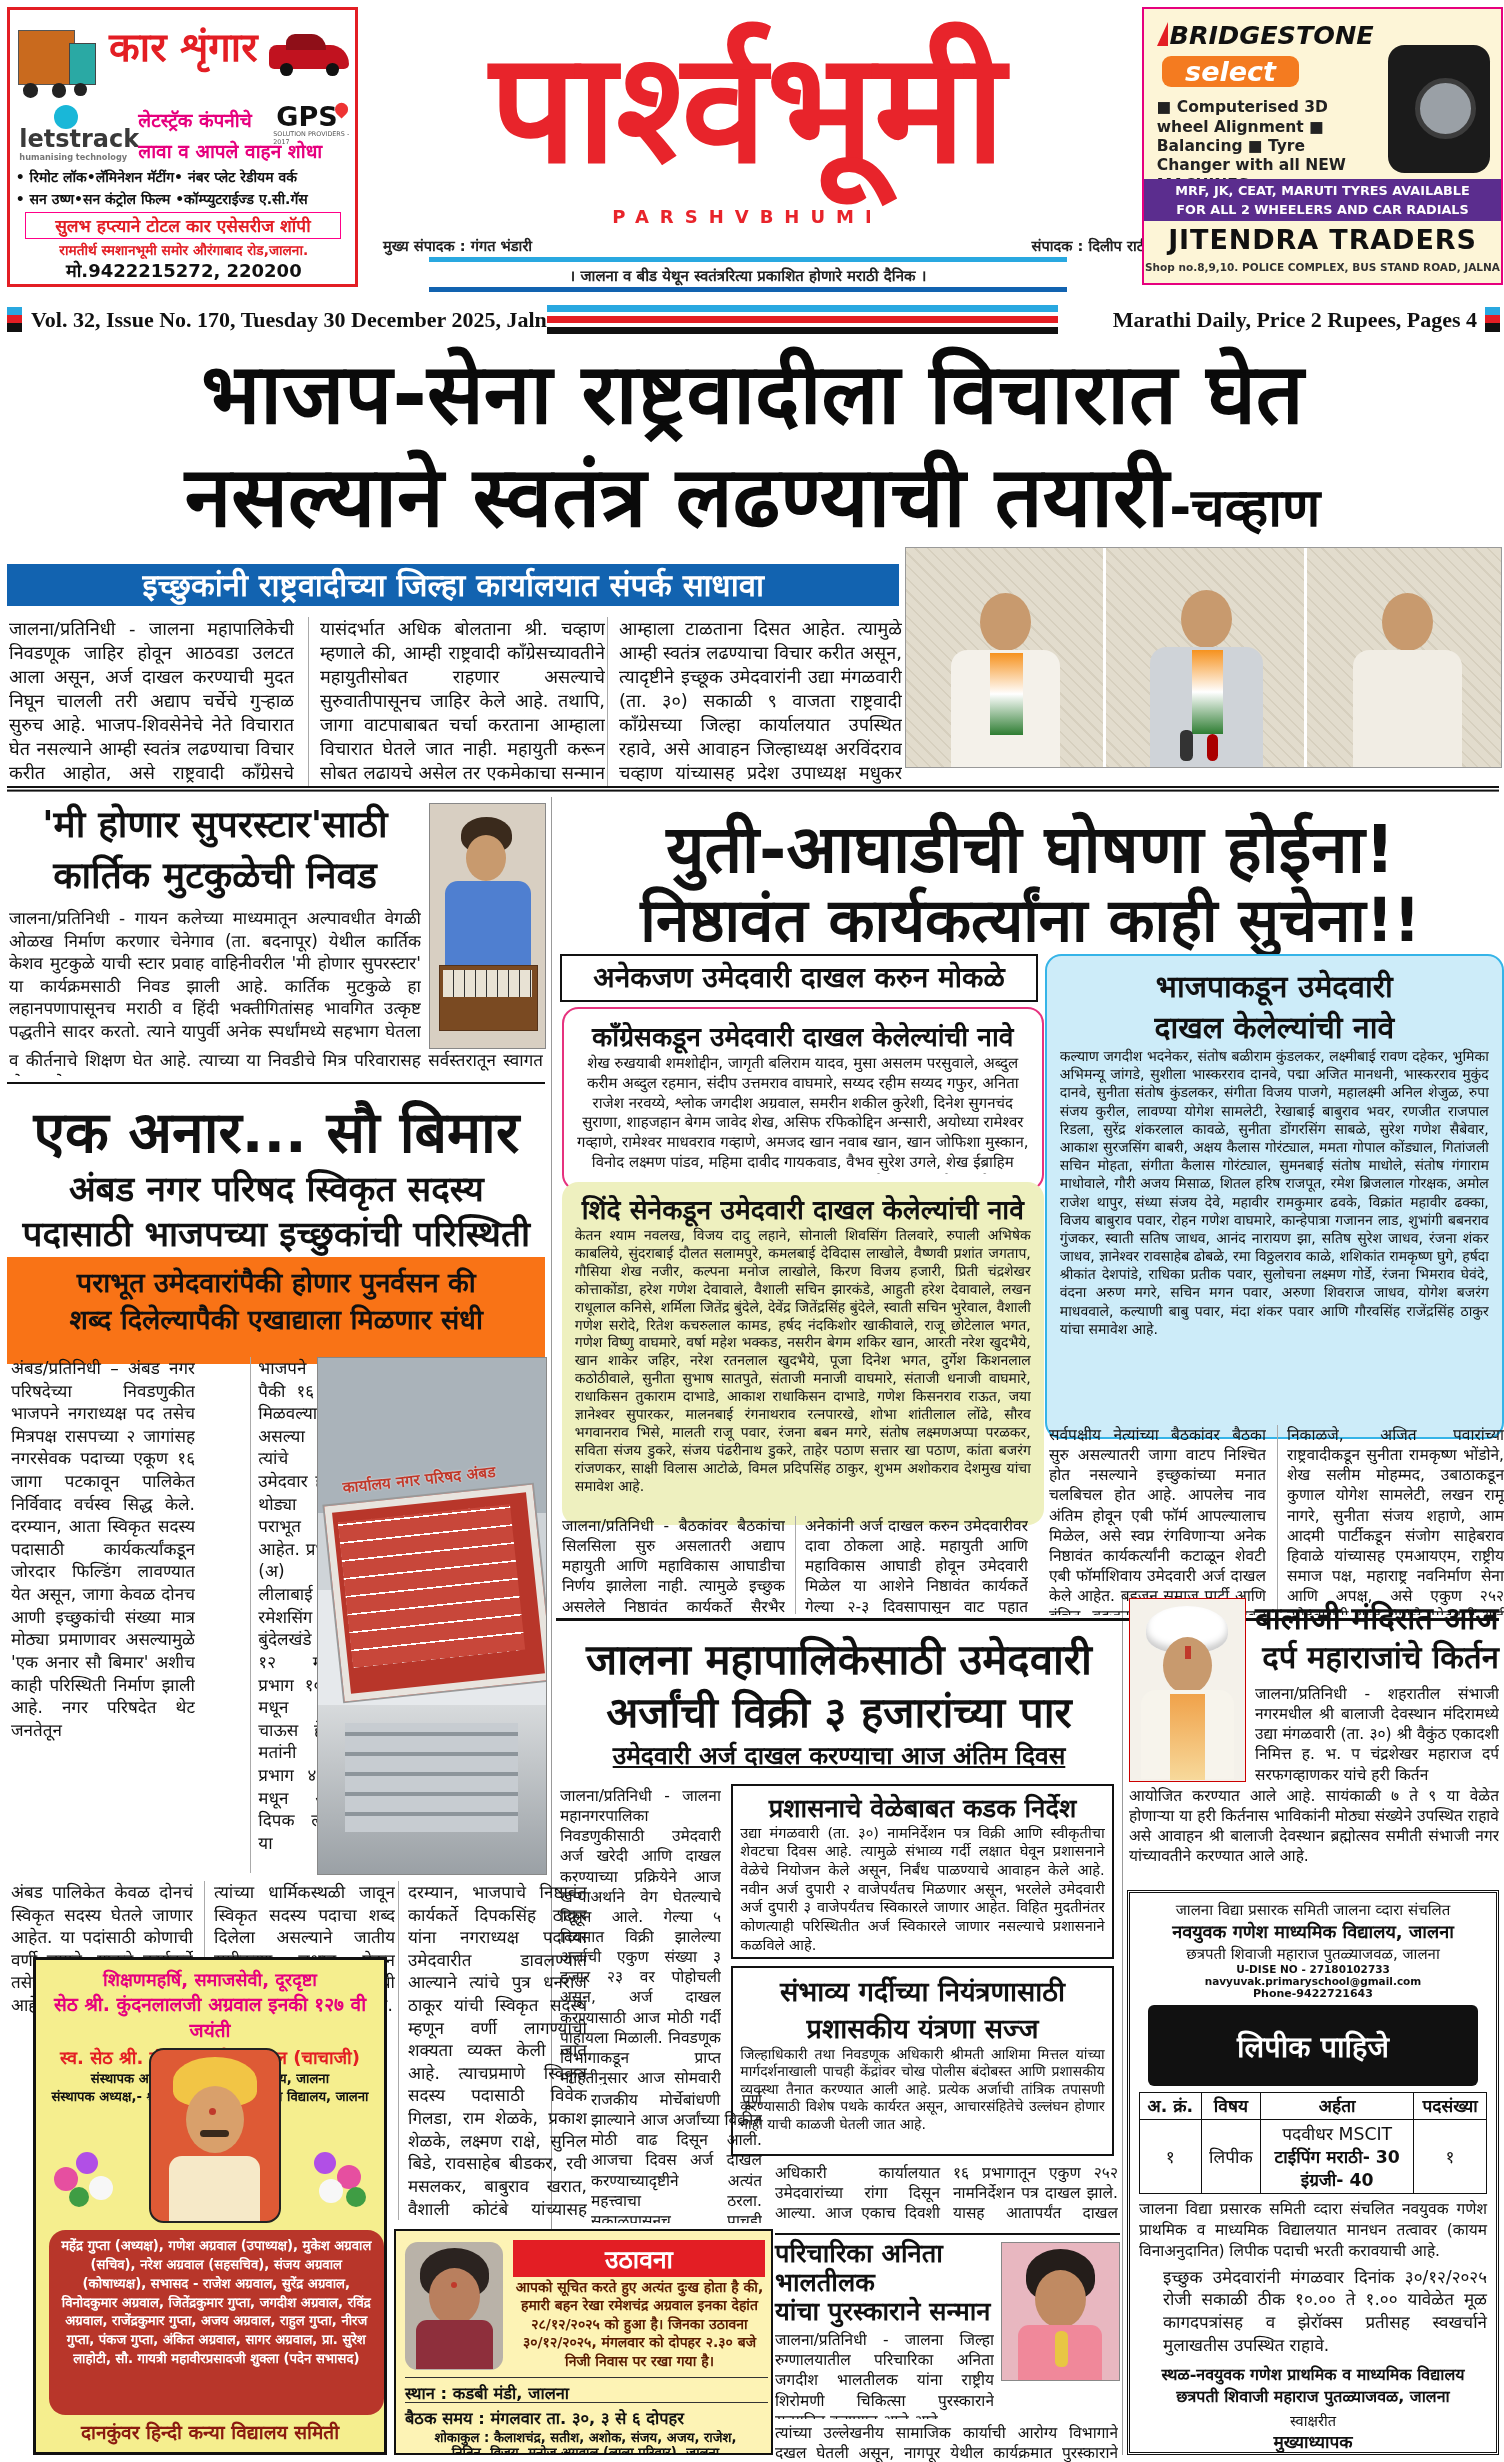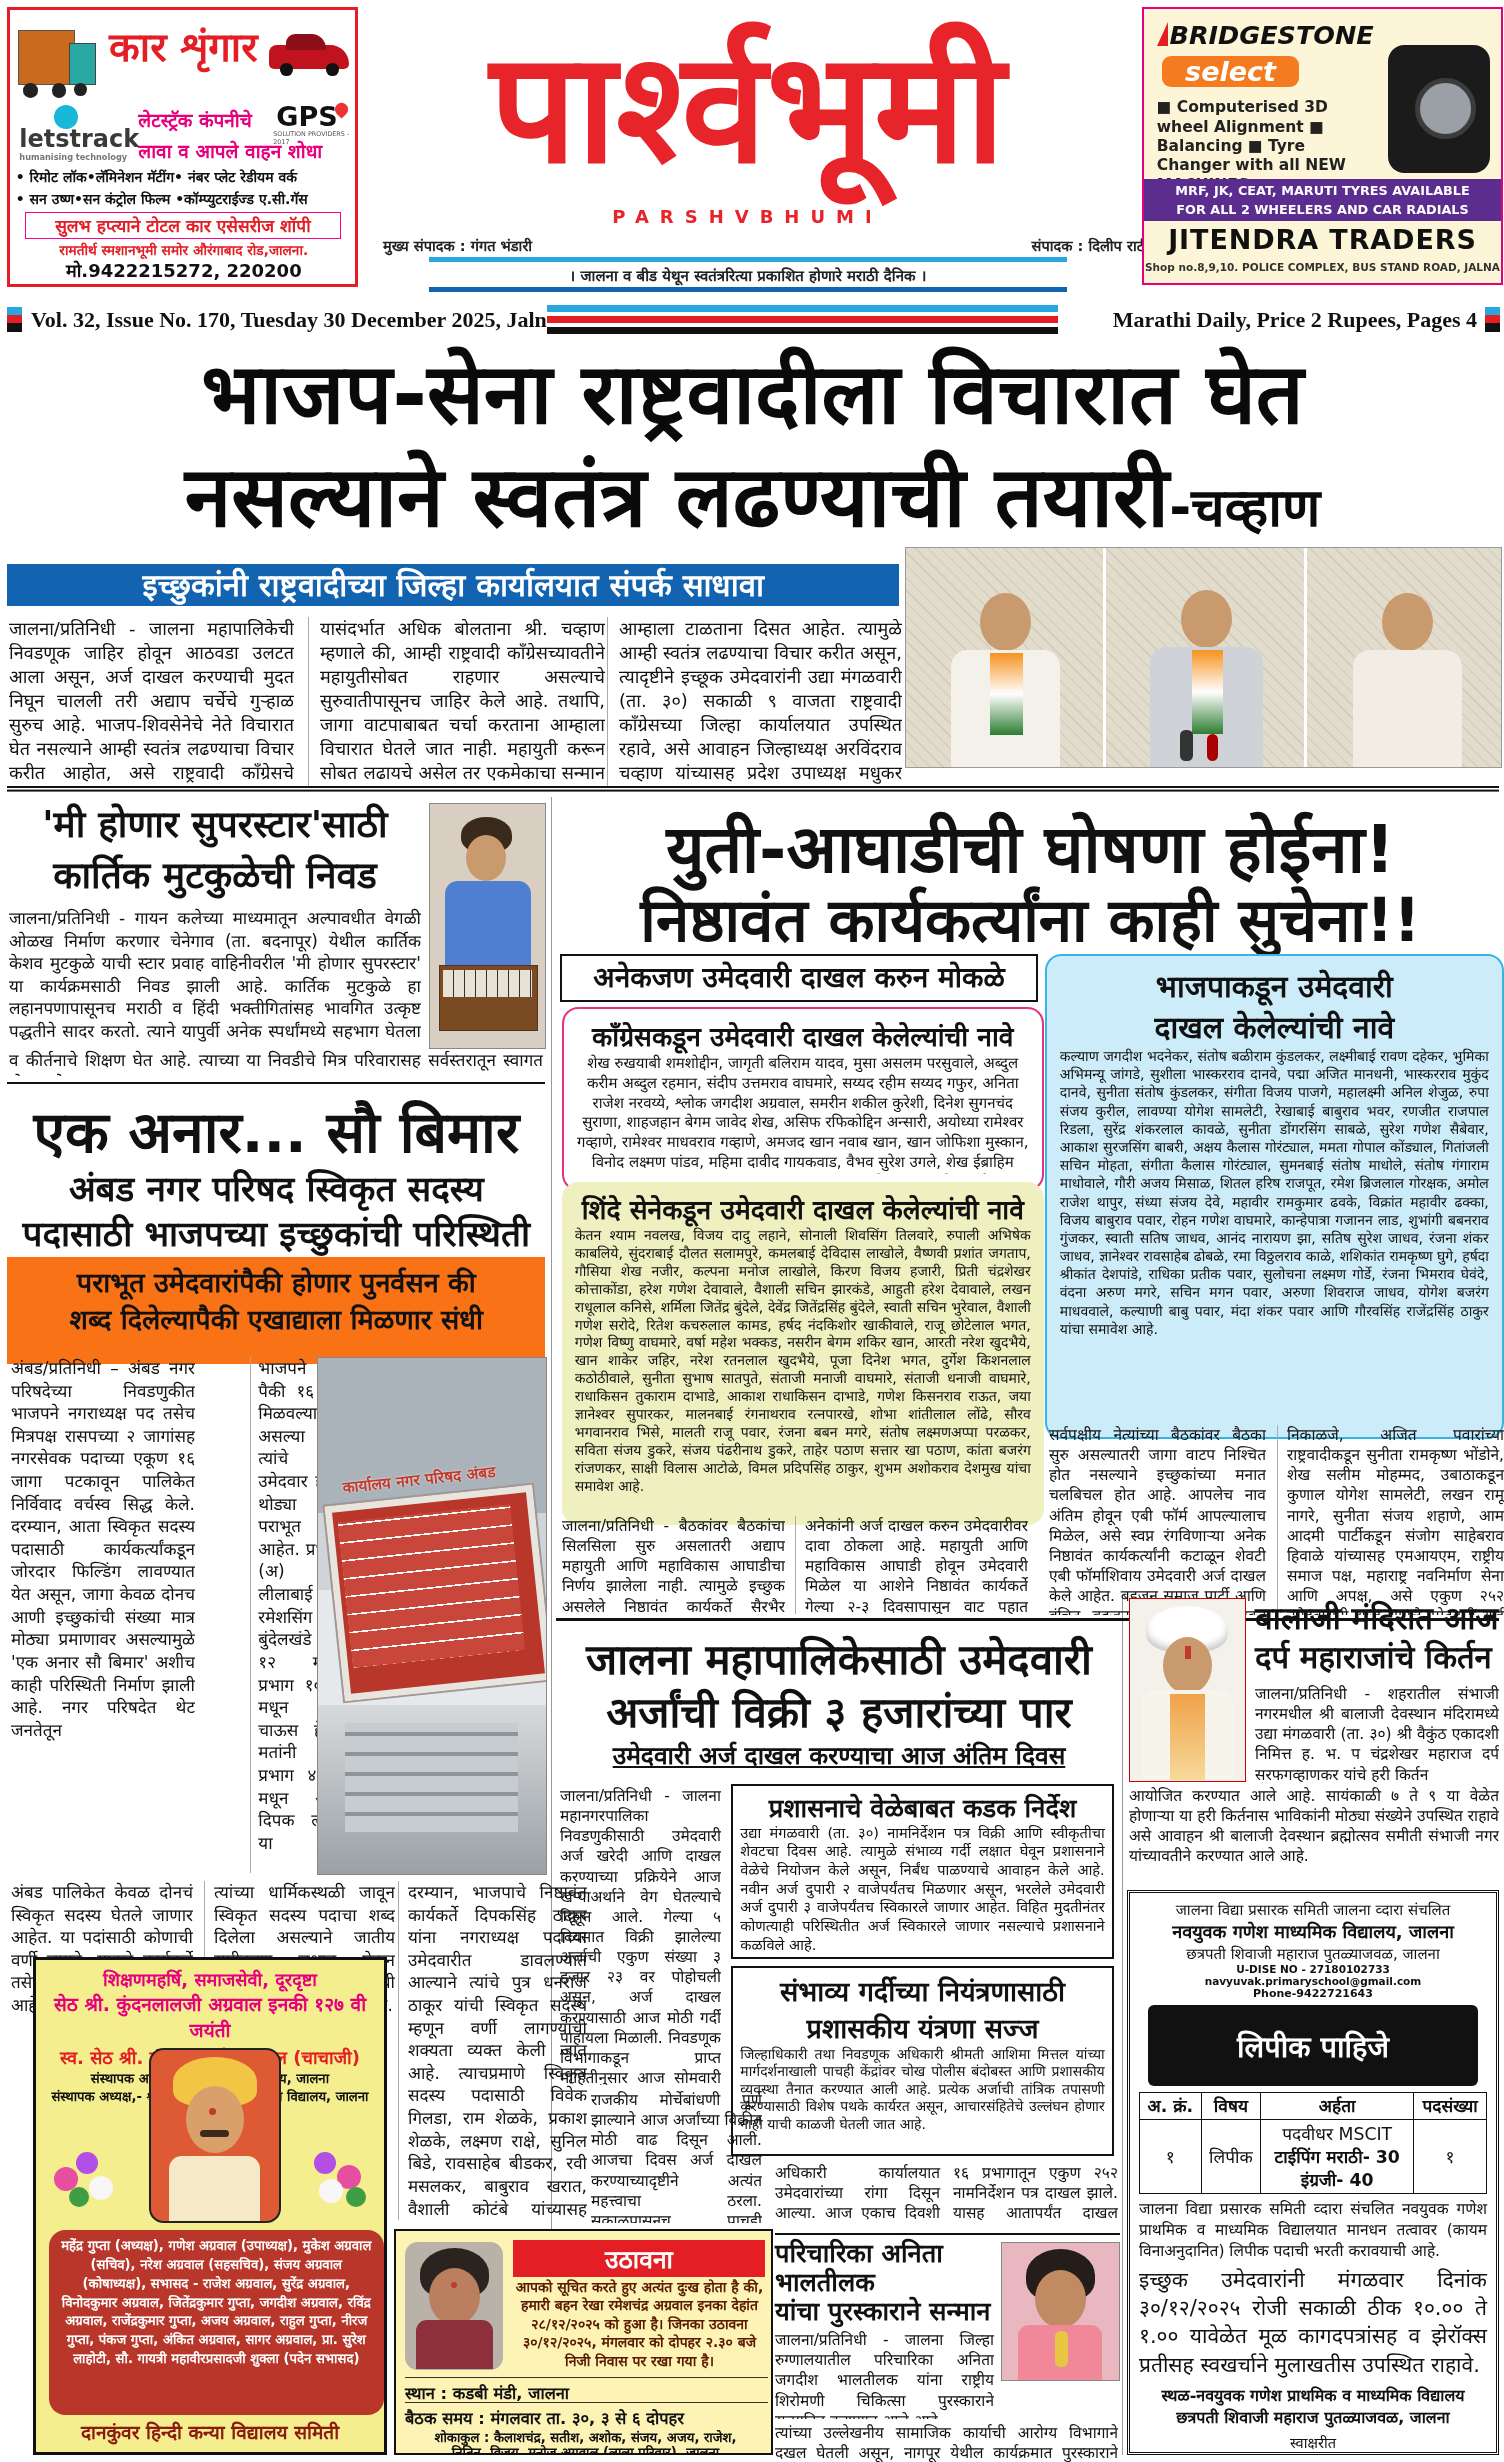--- a/index.html
+++ b/index.html
@@ -209,21 +209,21 @@
   <div class="abs smcol j clip" style="left:775px;top:2163px;width:343px;height:66px;column-count:2;column-gap:12.8px;">अधिकारी कार्यालयात उमेदवारांच्या रांगा दिसून आल्या. आज एकाच दिवशी १६ प्रभागातून एकुण २५२ नामनिर्देशन पत्र दाखल झाले. यासह आतापर्यंत दाखल झालेल्या एकुण अर्जांची संख्या ३०० वर पोहोचली आहे.</div>
 
   <div class="photo" style="left:1129px;top:1598px;width:115px;height:182px;background:#f4f1ea;border:1.8px solid #c00;">
     <div class="abs" style="left:16.4px;top:7.3px;width:82px;height:47px;border-radius:50% 50% 40% 40%;background:#fff;box-shadow:inset 0 -5.5px 7.3px #ccc;"></div>
     <div class="face" style="left:33px;top:38px;width:49px;height:57px;"></div>
     <div class="abs" style="left:55px;top:47px;width:5.5px;height:12.8px;background:#c0392b;"></div>
     <div class="abs" style="left:11px;top:91px;width:93px;height:89px;background:#f7f4ec;border-radius:14.6px 14.6px 0 0;"></div>
     <div class="abs" style="left:40px;top:95px;width:35px;height:86px;background:linear-gradient(#f0a24a,#f7d99b);"></div>
   </div>
   <div class="abs b" style="left:1255px;top:1601px;width:244px;font-size:31px;line-height:1.15;">बालाजी मंदिरात आज</div>
-  <div class="abs b" style="left:1255px;top:1640px;width:244px;font-size:31px;line-height:1.15;">दर्प महाराजांचे किर्तन</div>
+  <div class="abs b" style="left:1255px;top:1640px;width:244px;font-size:31px;line-height:1.15;text-align:right;">दर्प महाराजांचे किर्तन</div>
   <div class="abs smcol j clip" style="left:1255px;top:1684px;width:244px;height:98px;">जालना/प्रतिनिधी - शहरातील संभाजी नगरमधील श्री बालाजी देवस्थान मंदिरामध्ये उद्या मंगळवारी (ता. ३०) श्री वैकुंठ एकादशी निमित्त ह. भ. प चंद्रशेखर महाराज दर्प सरफगव्हाणकर यांचे हरी किर्तन</div>
   <div class="abs smcol j clip" style="left:1129px;top:1786px;width:370px;height:93px;">आयोजित करण्यात आले आहे. सायंकाळी ७ ते ९ या वेळेत होणाऱ्या या हरी किर्तनास भाविकांनी मोठ्या संख्येने उपस्थित राहावे असे आवाहन श्री बालाजी देवस्थान ब्रह्मोत्सव समीती संभाजी नगर यांच्यावतीने करण्यात आले आहे.</div>
 
   <div class="abs clip" style="left:1127px;top:1890px;width:372px;height:565px;border:3.6px double #111;background:#fff;box-sizing:border-box;padding:5.5px 9px;">
     <div class="c" style="font-size:15px;">जालना विद्या प्रसारक समिती जालना व्दारा संचलित</div>
     <div class="c b" style="font-size:18px;">नवयुवक गणेश माध्यमिक विद्यालय, जालना</div>
     <div class="c" style="font-size:15px;">छत्रपती शिवाजी महाराज पुतळ्याजवळ, जालना</div>
     <div class="c b" style="font-size:10.5px;">U-DISE NO - 27180102733  navyuvak.primaryschool@gmail.com</div>
     <div class="c b" style="font-size:11px;">Phone-9422721643</div>
     <div class="c b" style="margin:5.5px 9px;background:#111;color:#fff;font-size:29px;padding:21px 0;border-radius:6px;">लिपीक पाहिजे</div>
@@ -241,21 +241,21 @@
         <td>
           <div>पदवीधर MSCIT</div>
           <div class="b">टाईपिंग मराठी- 30</div>
           <div class="b">इंग्रजी- 40</div>
         </td>
         <td>१</td>
       </tr>
     </tbody>
       </table>
     <div class="j" style="font-size:15.5px;line-height:1.35;margin-top:5.5px;">जालना विद्या प्रसारक समिती व्दारा संचलित नवयुवक गणेश प्राथमिक व माध्यमिक विद्यालयात मानधन तत्वावर (कायम विनाअनुदानित) लिपीक पदाची भरती करावयाची आहे.</div>
-    <div class="j" style="font-size:21px;line-height:1.35;margin-top:3.6px;">इच्छुक उमेदवारांनी मंगळवार दिनांक ३०/१२/२०२५ रोजी सकाळी ठीक १०.०० ते १.०० यावेळेत मूळ कागदपत्रांसह व झेरॉक्स प्रतीसह स्वखर्चाने मुलाखतीस उपस्थित राहावे.</div>
+    <div class="j" style="font-size:17px;line-height:1.35;margin-top:3.6px;margin-left:24px;">इच्छुक उमेदवारांनी मंगळवार दिनांक ३०/१२/२०२५ रोजी सकाळी ठीक १०.०० ते १.०० यावेळेत मूळ कागदपत्रांसह व झेरॉक्स प्रतीसह स्वखर्चाने मुलाखतीस उपस्थित राहावे.</div>
     <div class="c b" style="font-size:16px;margin-top:5.5px;">स्थळ-नवयुवक गणेश प्राथमिक व माध्यमिक विद्यालय</div>
     <div class="c b" style="font-size:16px;">छत्रपती शिवाजी महाराज पुतळ्याजवळ, जालना</div>
     <div class="c" style="font-size:14.6px;margin-top:3.6px;">स्वाक्षरीत</div>
     <div class="c b" style="font-size:17.3px;">मुख्याध्यापक</div>
     <div class="c b" style="font-size:15.5px;">नवयुवक गणेश प्राथमिक व माध्यमिक विद्यालय,</div>
     <div class="c" style="font-size:14.6px;">छत्रपती शिवाजी महाराज पुतळ्याजवळ, जालना</div>
   </div>
 
   <div class="abs clip" style="left:33px;top:1957px;width:354px;height:498px;border:3.6px solid #111;background:#f5ee8e;box-sizing:border-box;padding:7.3px 5.5px;">
     <div class="c b mag" style="font-size:18px;">शिक्षणमहर्षि, समाजसेवी, दूरदृष्टा</div>

